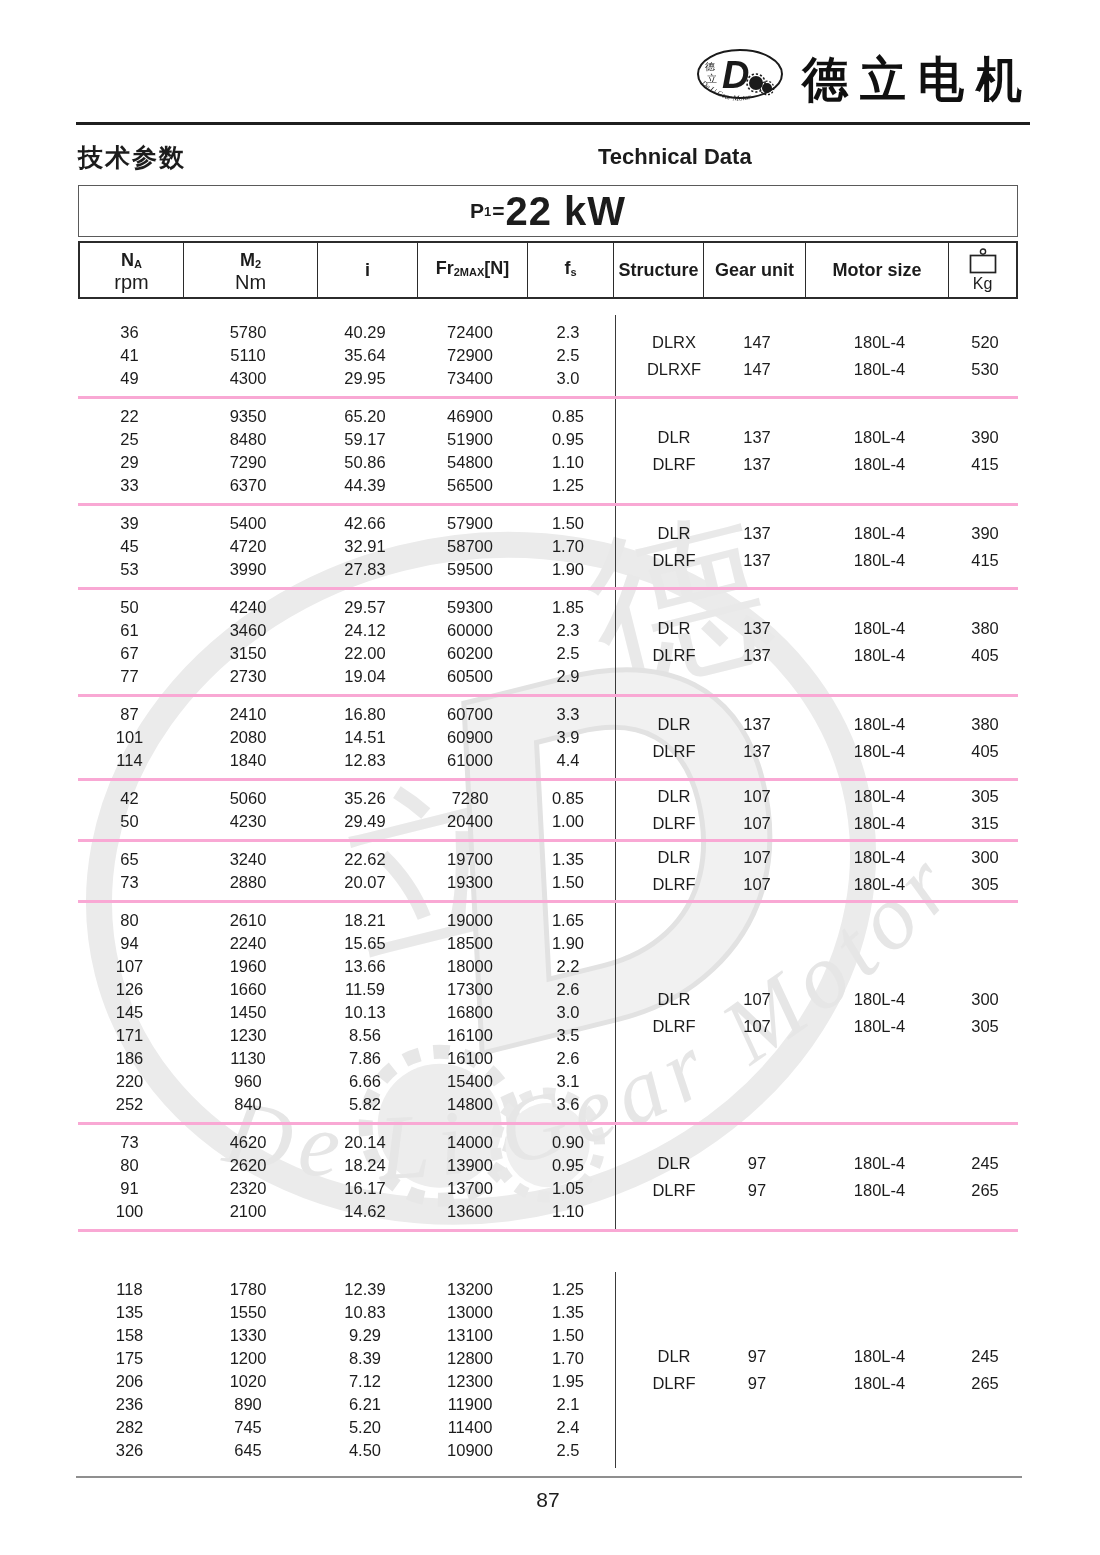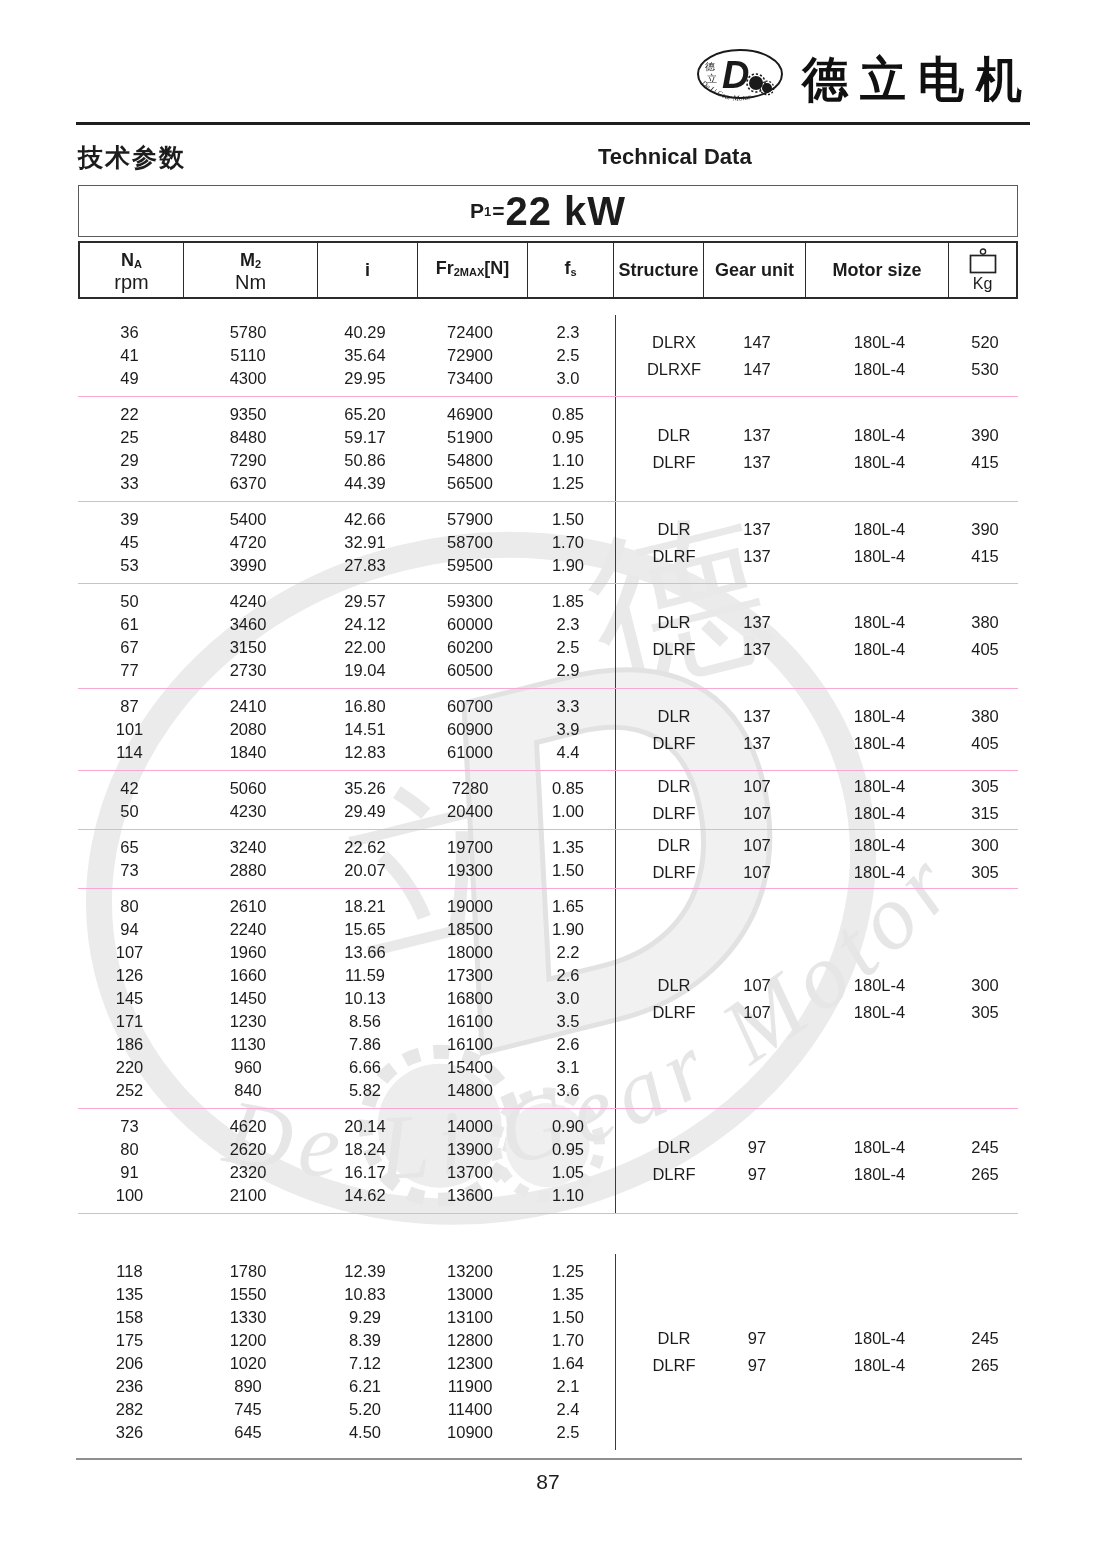--- a/index.html
+++ b/index.html
@@ -46,21 +46,21 @@
   .th-main{font-size:18px; font-weight:bold; line-height:20px;}
   .th-main .sub{font-size:11px; font-weight:bold;}
   .th-unit{font-size:20px; line-height:16px; font-weight:normal;}
   .sub{font-size:0.62em; vertical-align:-0.22em;}
   .w-na{width:103px;}.w-m2{width:134px;}.w-i{width:100px;}.w-fr{width:110px;}
   .w-fs{width:86px;}.w-st{width:90px;}.w-gu{width:102px;}.w-ms{width:143px;}
   .w-kg{flex:1;}
   .kg-label{font-size:16px; line-height:17px;}
   
   .tbody{margin:16px 0 0 78px; width:940px; font-size:16.5px;}
-  .group{display:flex; border-bottom:1px solid #f9a8d4; align-items:stretch;}
+  .group{display:flex; border-bottom:3px solid #f9a8d4; align-items:stretch;}
   .group:last-child{border-bottom:none;margin-top:40px;}
   .g-left{width:537px; flex-shrink:0; padding:6px 0; box-sizing:border-box;}
   .g-right{flex:1; border-left:1.5px solid #3a3a3a; display:flex; flex-direction:column; justify-content:center;}
   .d-row{display:flex; line-height:23px;}
   .dc{text-align:center; flex-shrink:0;}
   .dc0{width:103px;}.dc1{width:134px;}.dc2{width:100px;}.dc3{width:110px;}.dc4{width:86px;}
   .s-row{display:flex; line-height:27px;}
   .sc{flex-shrink:0; box-sizing:border-box;}
   .sc0{width:90px; padding-left:26px; text-align:center;}
   .sc1{width:102px; text-align:center;}
@@ -592,21 +592,21 @@
               <div class="dc dc1">1200</div>
               <div class="dc dc2">8.39</div>
               <div class="dc dc3">12800</div>
               <div class="dc dc4">1.70</div>
             </div>
             <div class="d-row">
               <div class="dc dc0">206</div>
               <div class="dc dc1">1020</div>
               <div class="dc dc2">7.12</div>
               <div class="dc dc3">12300</div>
-              <div class="dc dc4">1.64</div>
+              <div class="dc dc4">1.95</div>
             </div>
             <div class="d-row">
               <div class="dc dc0">236</div>
               <div class="dc dc1">890</div>
               <div class="dc dc2">6.21</div>
               <div class="dc dc3">11900</div>
               <div class="dc dc4">2.1</div>
             </div>
             <div class="d-row">
               <div class="dc dc0">282</div>

